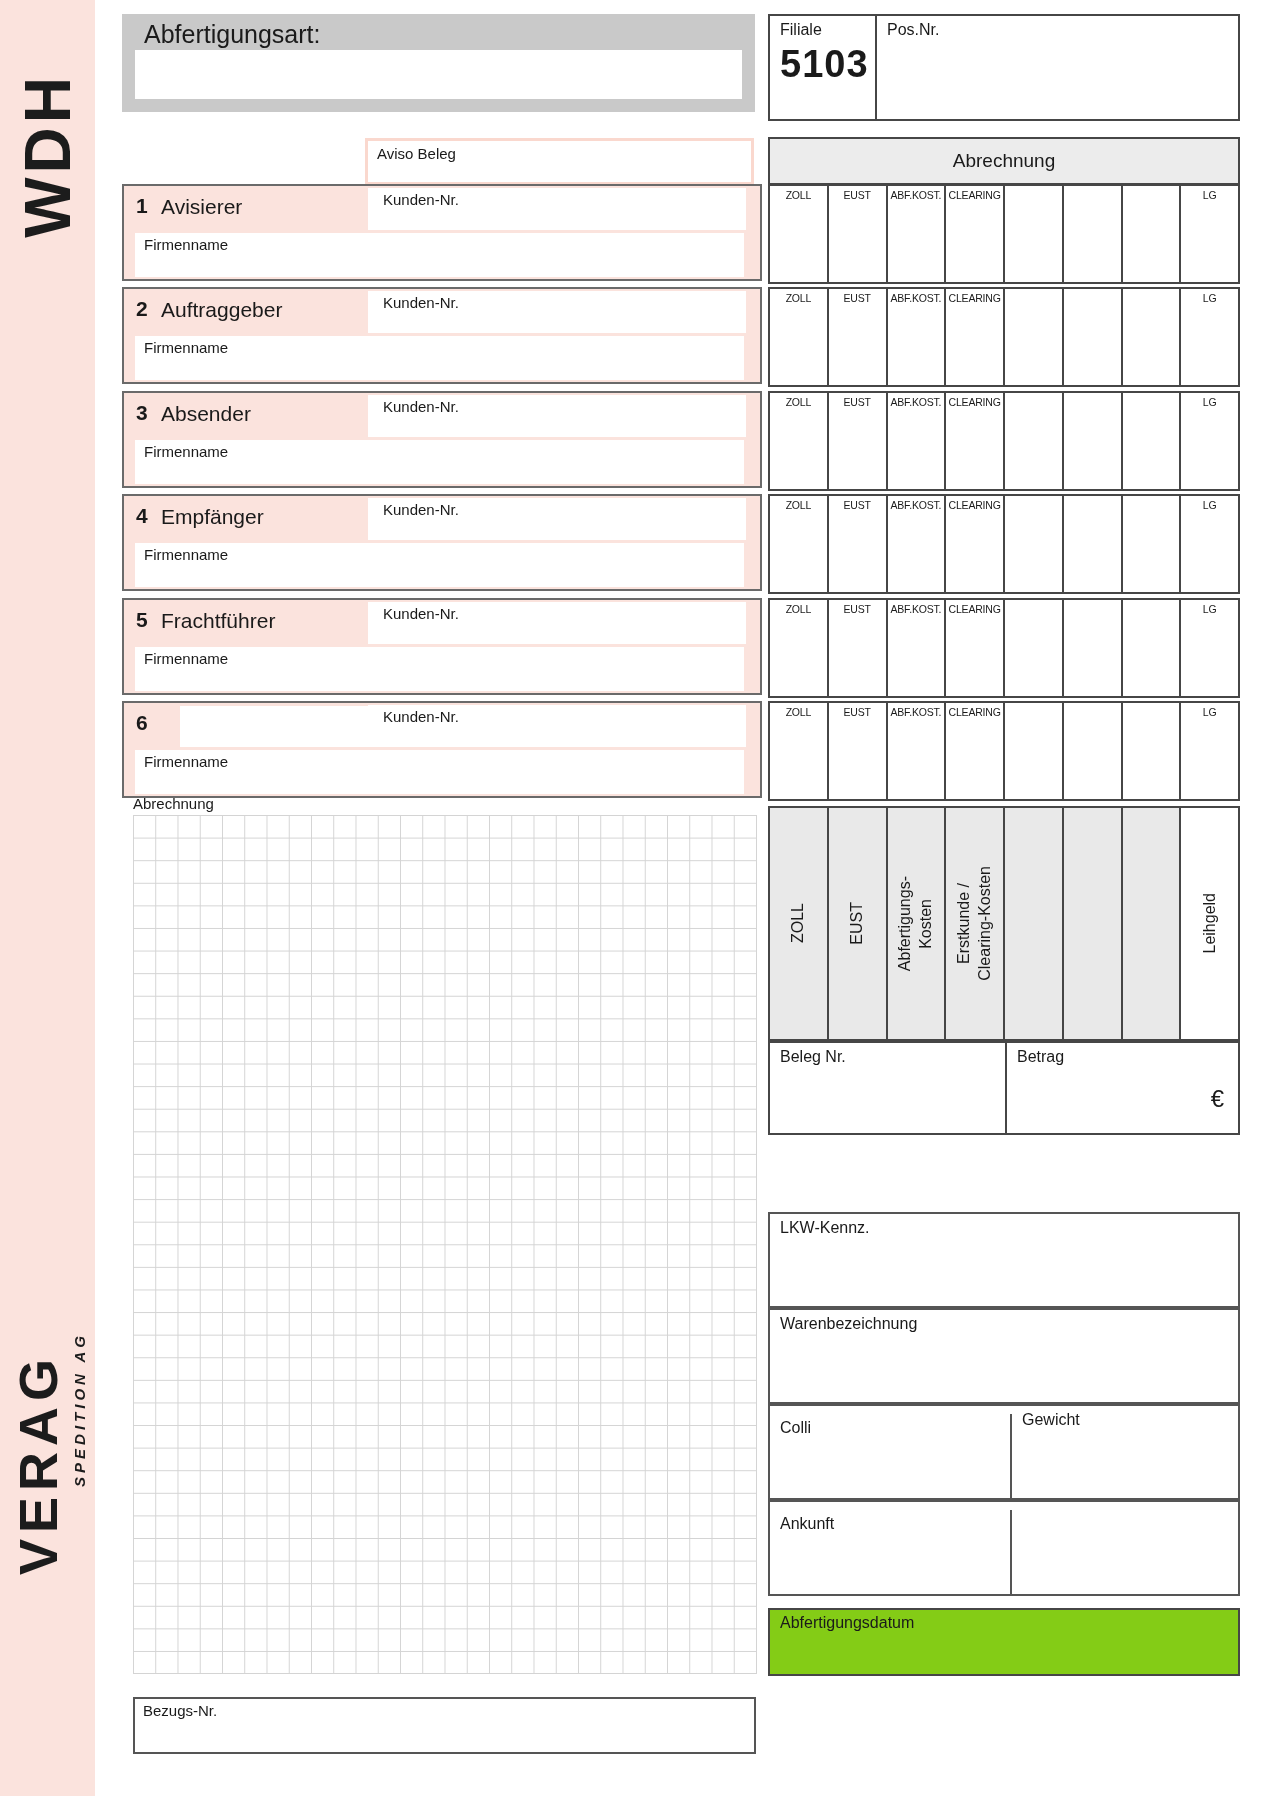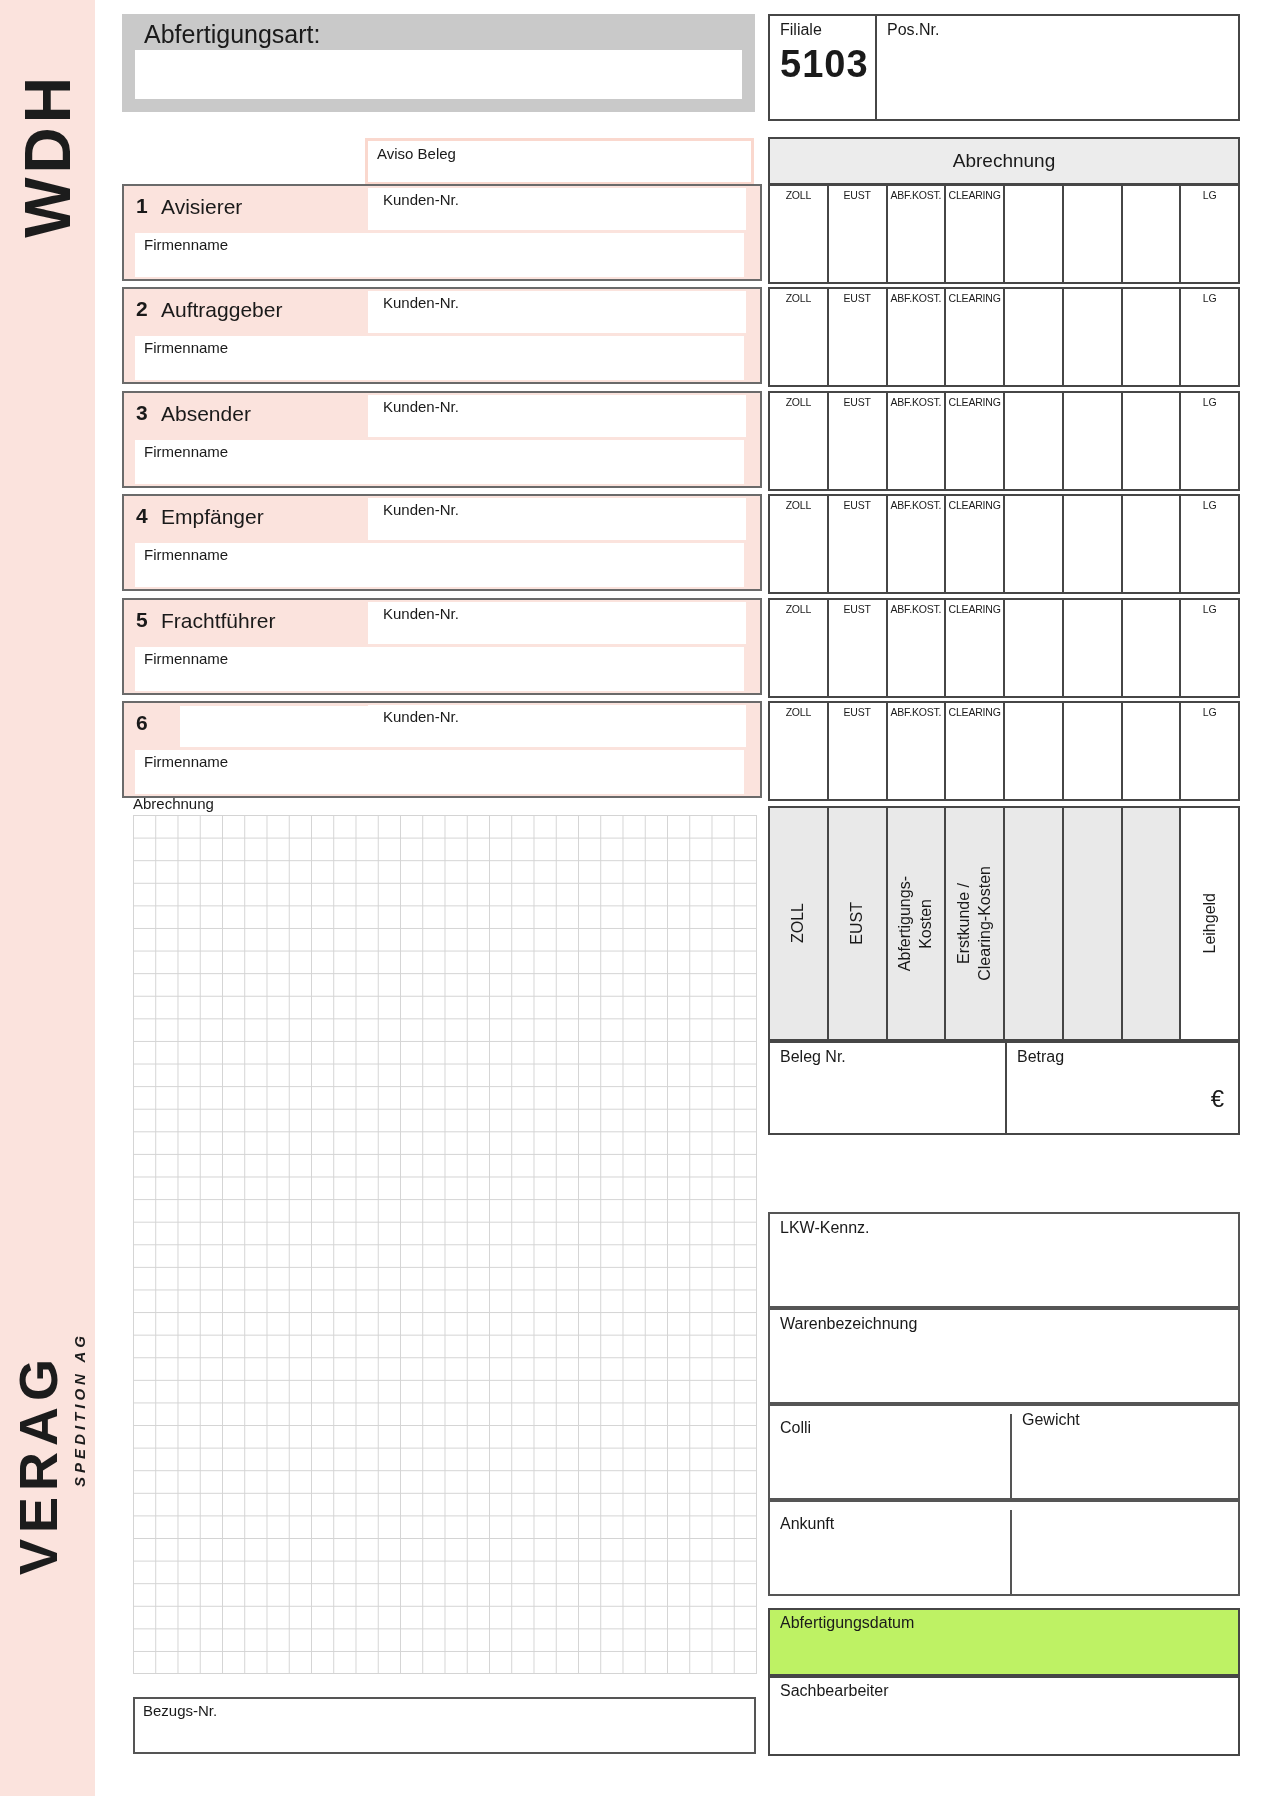--- a/index.html
+++ b/index.html
@@ -67,21 +67,21 @@
   #betrag-cell{flex:1;position:relative;padding:5px 0 0 10px;font-size:16px;}
   #betrag-cell .euro{position:absolute;right:14px;top:42px;font-size:24px;}
 
   
   .shipbox{position:absolute;left:768px;width:472px;height:96px;border:2px solid #555;box-sizing:border-box;background:#fff;}
   .shipbox .lbl{font-size:16px;padding:5px 0 0 10px;}
   .shipbox.split{display:flex;padding:0;}
   .shipbox.split .half{width:242px;border-right:2px solid #555;box-sizing:border-box;padding:5px 12px 0 10px;font-size:16px;margin-top:8px;}
   .shipbox.split .half2{flex:1;padding:5px 0 0 10px;font-size:16px;}
 
-  #abfdatum-box{left:768px;top:1608px;width:472px;height:68px;border:2.5px solid #464646;box-sizing:border-box;background:#bef264;}
+  #abfdatum-box{left:768px;top:1608px;width:472px;height:68px;border:2.5px solid #464646;box-sizing:border-box;background:#84cc16;}
   #abfdatum-box .lbl{font-size:16px;padding:4px 0 0 10px;}
   #sachb-box{left:768px;top:1676px;width:472px;height:80px;border:2.5px solid #464646;box-sizing:border-box;background:#fff;}
   #sachb-box .lbl{font-size:16px;padding:4px 0 0 10px;}
 
   
   #anm-label{left:133px;top:795px;font-size:15px;}
   #anm-grid{left:133px;top:815px;width:623px;height:858px;
     background-image:linear-gradient(to right,#d4d4d4 1px,transparent 1px),
                      linear-gradient(to bottom,#d4d4d4 1px,transparent 1px);
     background-size:22.25px 22.6px;
@@ -179,23 +179,20 @@
   </div>
   <div class="abs shipbox split" style="top:1500px;">
     <div class="half">
       <span>Ankunft</span>
     </div>
   </div>
 
   <div class="abs" id="abfdatum-box">
     <div class="lbl">Abfertigungsdatum</div>
   </div>
-  <div class="abs" id="sachb-box">
-    <div class="lbl">Sachbearbeiter</div>
-  </div>
 
   <div class="abs" id="bezug-box">
     <div class="lbl">Bezugs-Nr.</div>
   </div>
 
 <div class="sec" style="top: 184px;">
       <div class="num">1</div>
       <div class="title">Avisierer</div>
 
       <div class="kunden">

